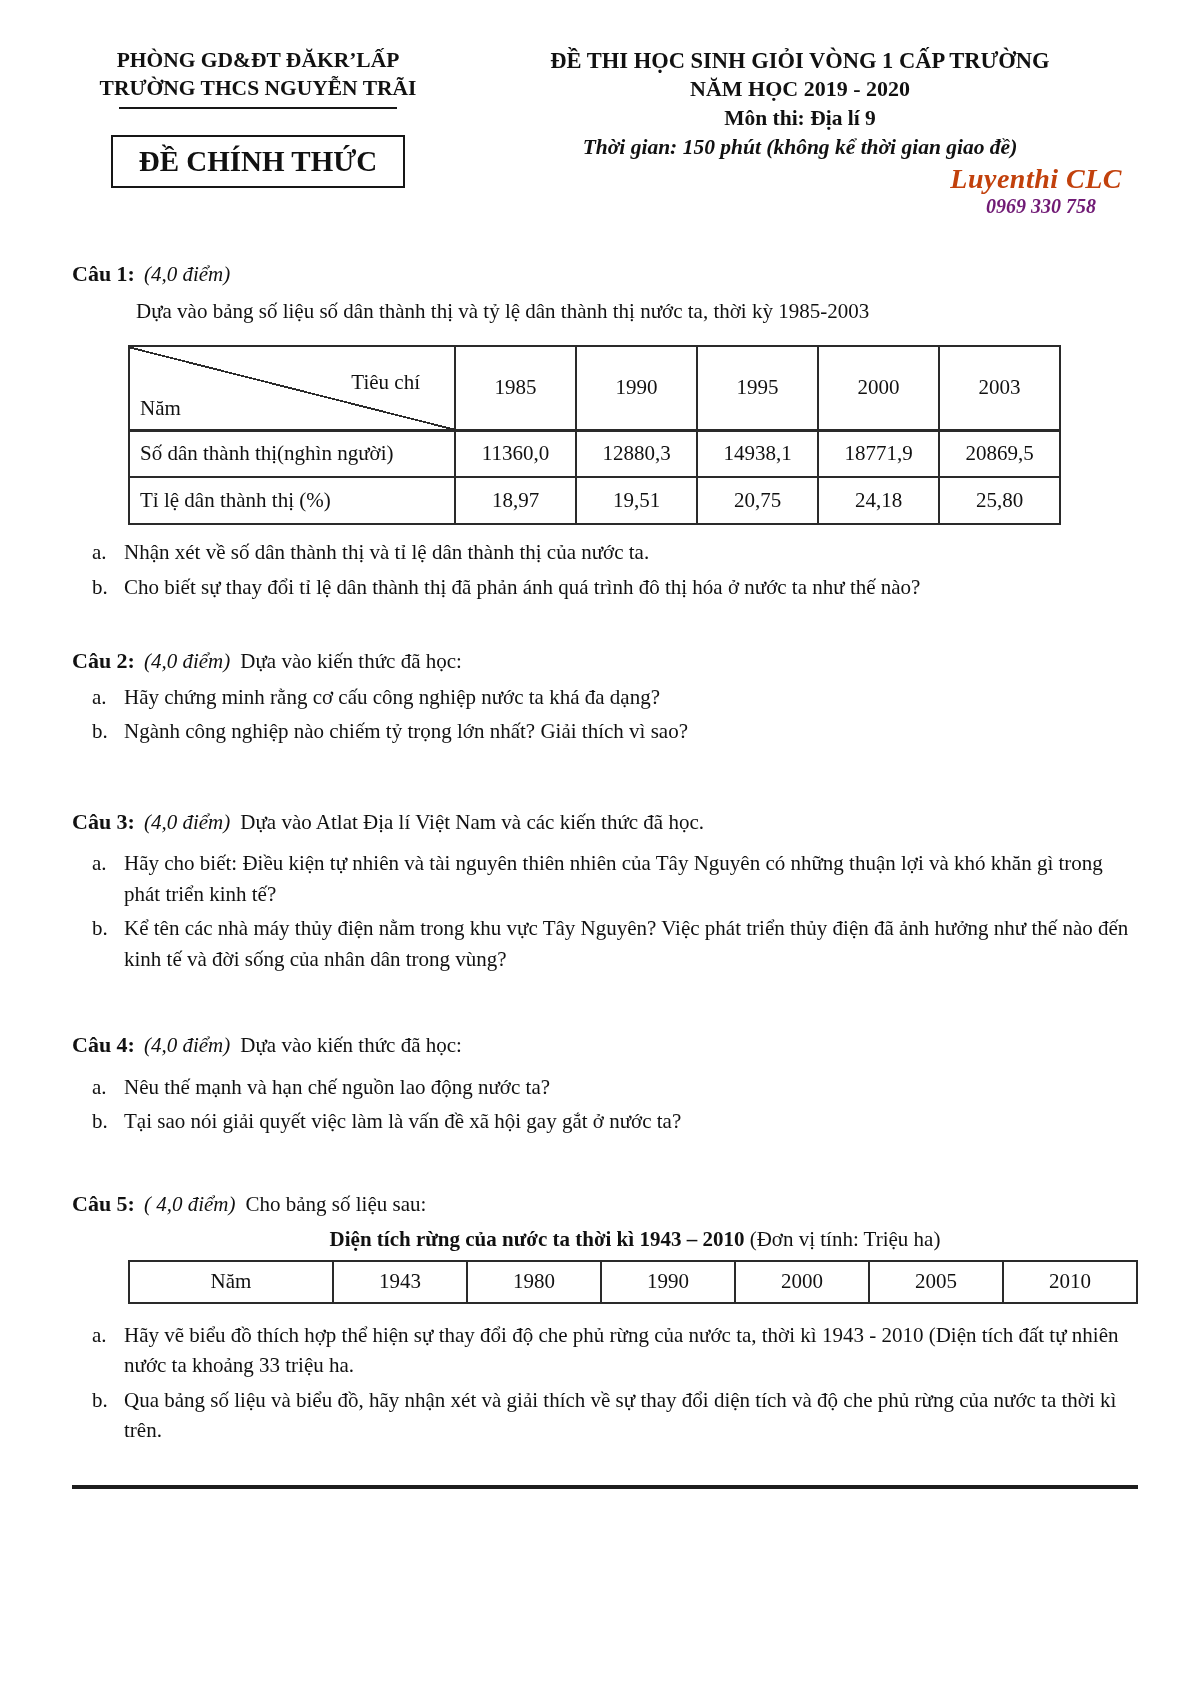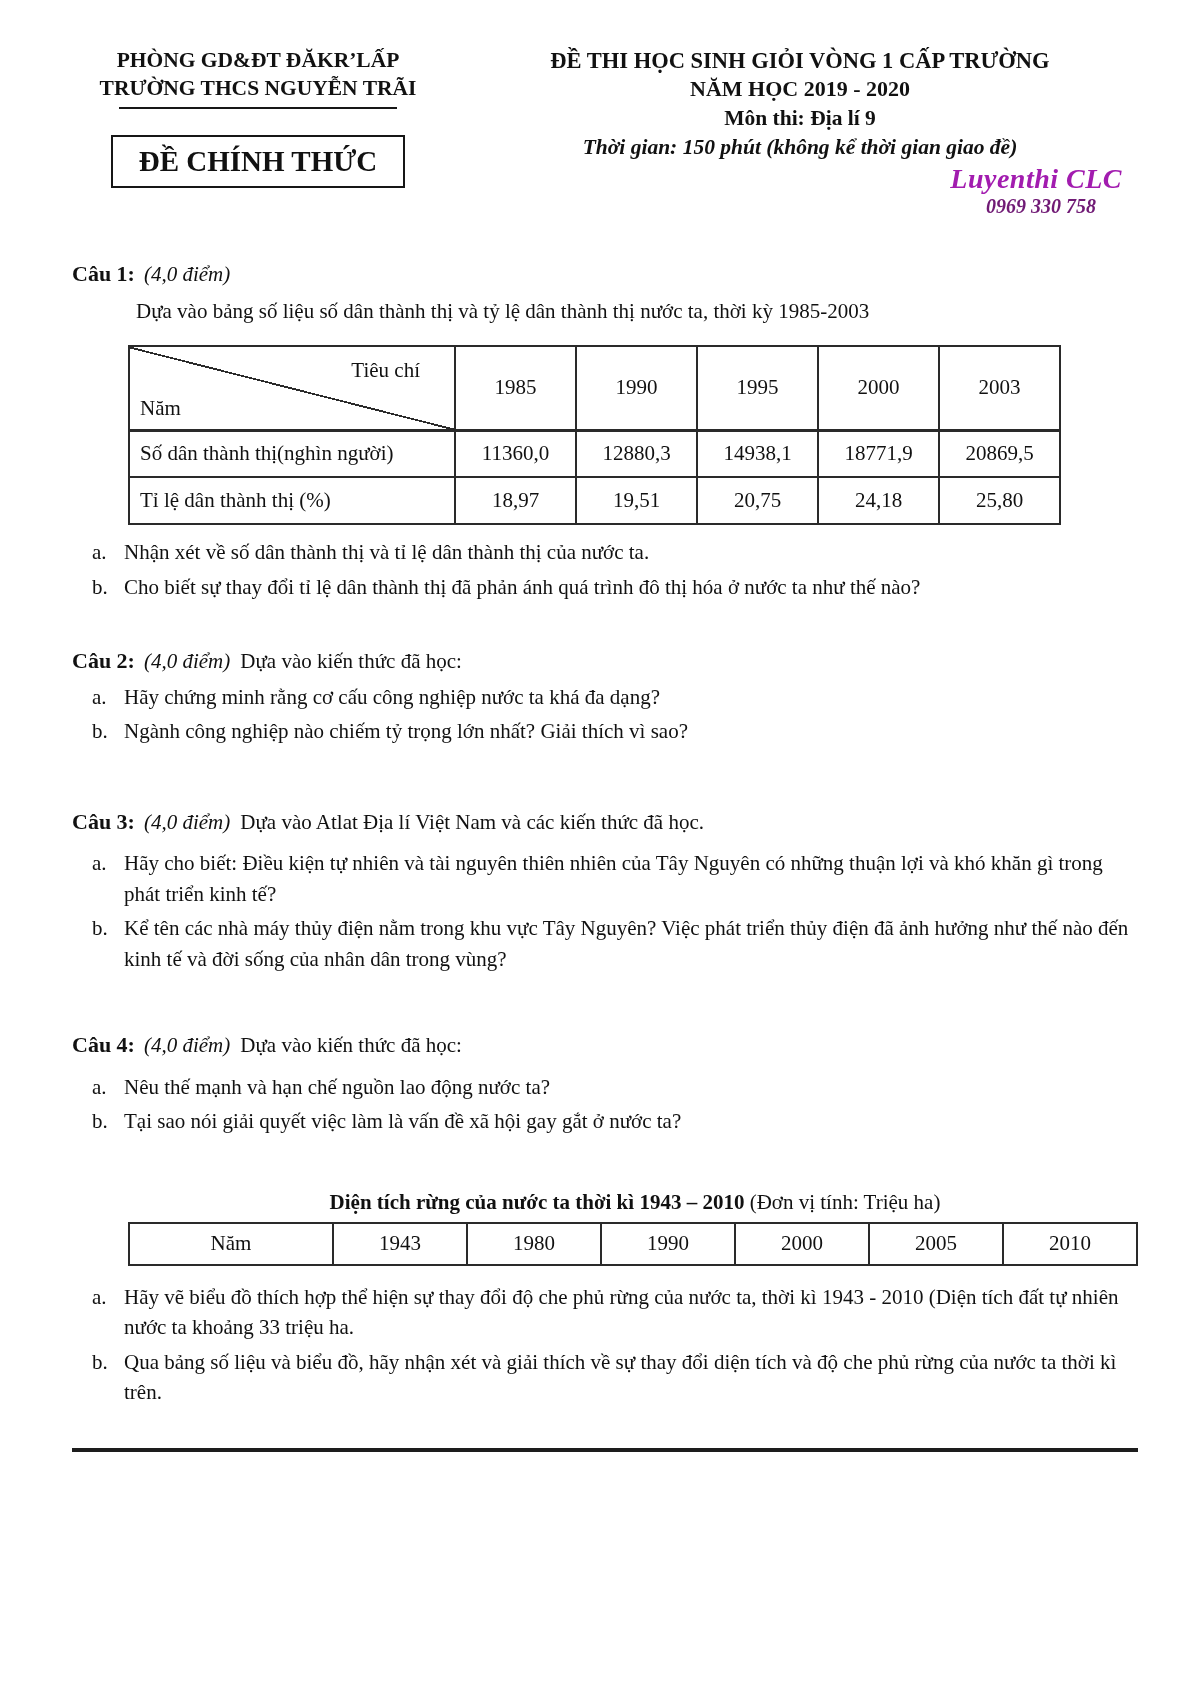--- a/index.html
+++ b/index.html
@@ -57,21 +57,21 @@
   .table1 td, .table1 th { border: 2px solid #2a2a2a; font-weight: normal; }
   .table1 .hdr-row td, .table1 .hdr-row th { border-bottom: 3px solid #2a2a2a; }
   .table1 .year-cell { width: 121px; height: 84px; text-align: center; }
   .corner-cell {
     width: 326px; height: 84px;
     position: relative;
     background: linear-gradient(to top right,
       #fff calc(50% - 1.4px), #2a2a2a calc(50% - 1.4px),
       #2a2a2a calc(50% + 0.4px), #fff calc(50% + 0.4px));
   }
-  .corner-top { position: absolute; top: 10px; right: 34px; }
+  .corner-top { position: absolute; top: 22px; right: 34px; }
   .corner-bottom { position: absolute; bottom: 6px; left: 10px; }
   .table1 .label-cell { padding-left: 10px; height: 47px; }
   .table1 .val-cell { text-align: center; height: 47px; }
 
   
   .t2-title { margin-top: 8px; text-align: center; padding-left: 60px; line-height: 1.3; }
   .t2-title .t2-bold { font-weight: bold; }
   .table2 { border-collapse: collapse; margin: 6px 0 0 56px; table-layout: fixed; }
   .table2 td { border: 2px solid #2a2a2a; height: 42px; text-align: center; }
   .table2 .t2-label { width: 204px; }
@@ -98,21 +98,21 @@
       <div>
         <span class="official-box">ĐỀ CHÍNH THỨC</span>
       </div>
     </div>
     <div class="header-right">
       <div class="h-title">ĐỀ THI HỌC SINH GIỎI VÒNG 1 CẤP TRƯỜNG</div>
       <div class="h-year">NĂM HỌC 2019 - 2020</div>
       <div class="h-subject">Môn thi: Địa lí 9</div>
       <div class="h-duration">Thời gian: 150 phút (không kể thời gian giao đề)</div>
       <div class="logo-block">
-        <div class="logo-name" style="color: #a21caf;">Luyenthi CLC</div>
+        <div class="logo-name" style="color: #c2410c;">Luyenthi CLC</div>
         <div class="logo-phone" style="color: #701a75;">0969 330 758</div>
       </div>
     </div>
   </div>
 
   <div class="question" style="margin-top:40px">
     <div class="q-head">
       <span class="q-label">Câu 1:</span><span class="q-points">(4,0 điểm)</span>
     </div>
     <div class="q-lead">Dựa vào bảng số liệu số dân thành thị và tỷ lệ dân thành thị nước ta, thời kỳ 1985-2003</div>
@@ -203,20 +203,23 @@
         <span class="itext">Nêu thế mạnh và hạn chế nguồn lao động nước ta?</span>
       </div>
       <div class="q-item">
         <span class="marker">b.</span>
         <span class="itext">Tại sao nói giải quyết việc làm là vấn đề xã hội gay gắt ở nước ta?</span>
       </div>
     </div>
   </div>
 
   <div class="question" style="margin-top:52px">
+    <div class="q-head">
+      <span class="q-label">Câu 5:</span><span class="q-points">( 4,0 điểm)</span><span>Cho bảng số liệu sau:</span>
+    </div>
 
     <div class="t2-title">
       <span class="t2-bold">Diện tích rừng của nước ta thời kì 1943 – 2010</span><span> (Đơn vị tính: Triệu ha)</span>
     </div>
 
     <table class="table2">
       <tbody>
           <tr>
         <td class="t2-label">Năm</td>
         <td class="t2-col">1943</td>

